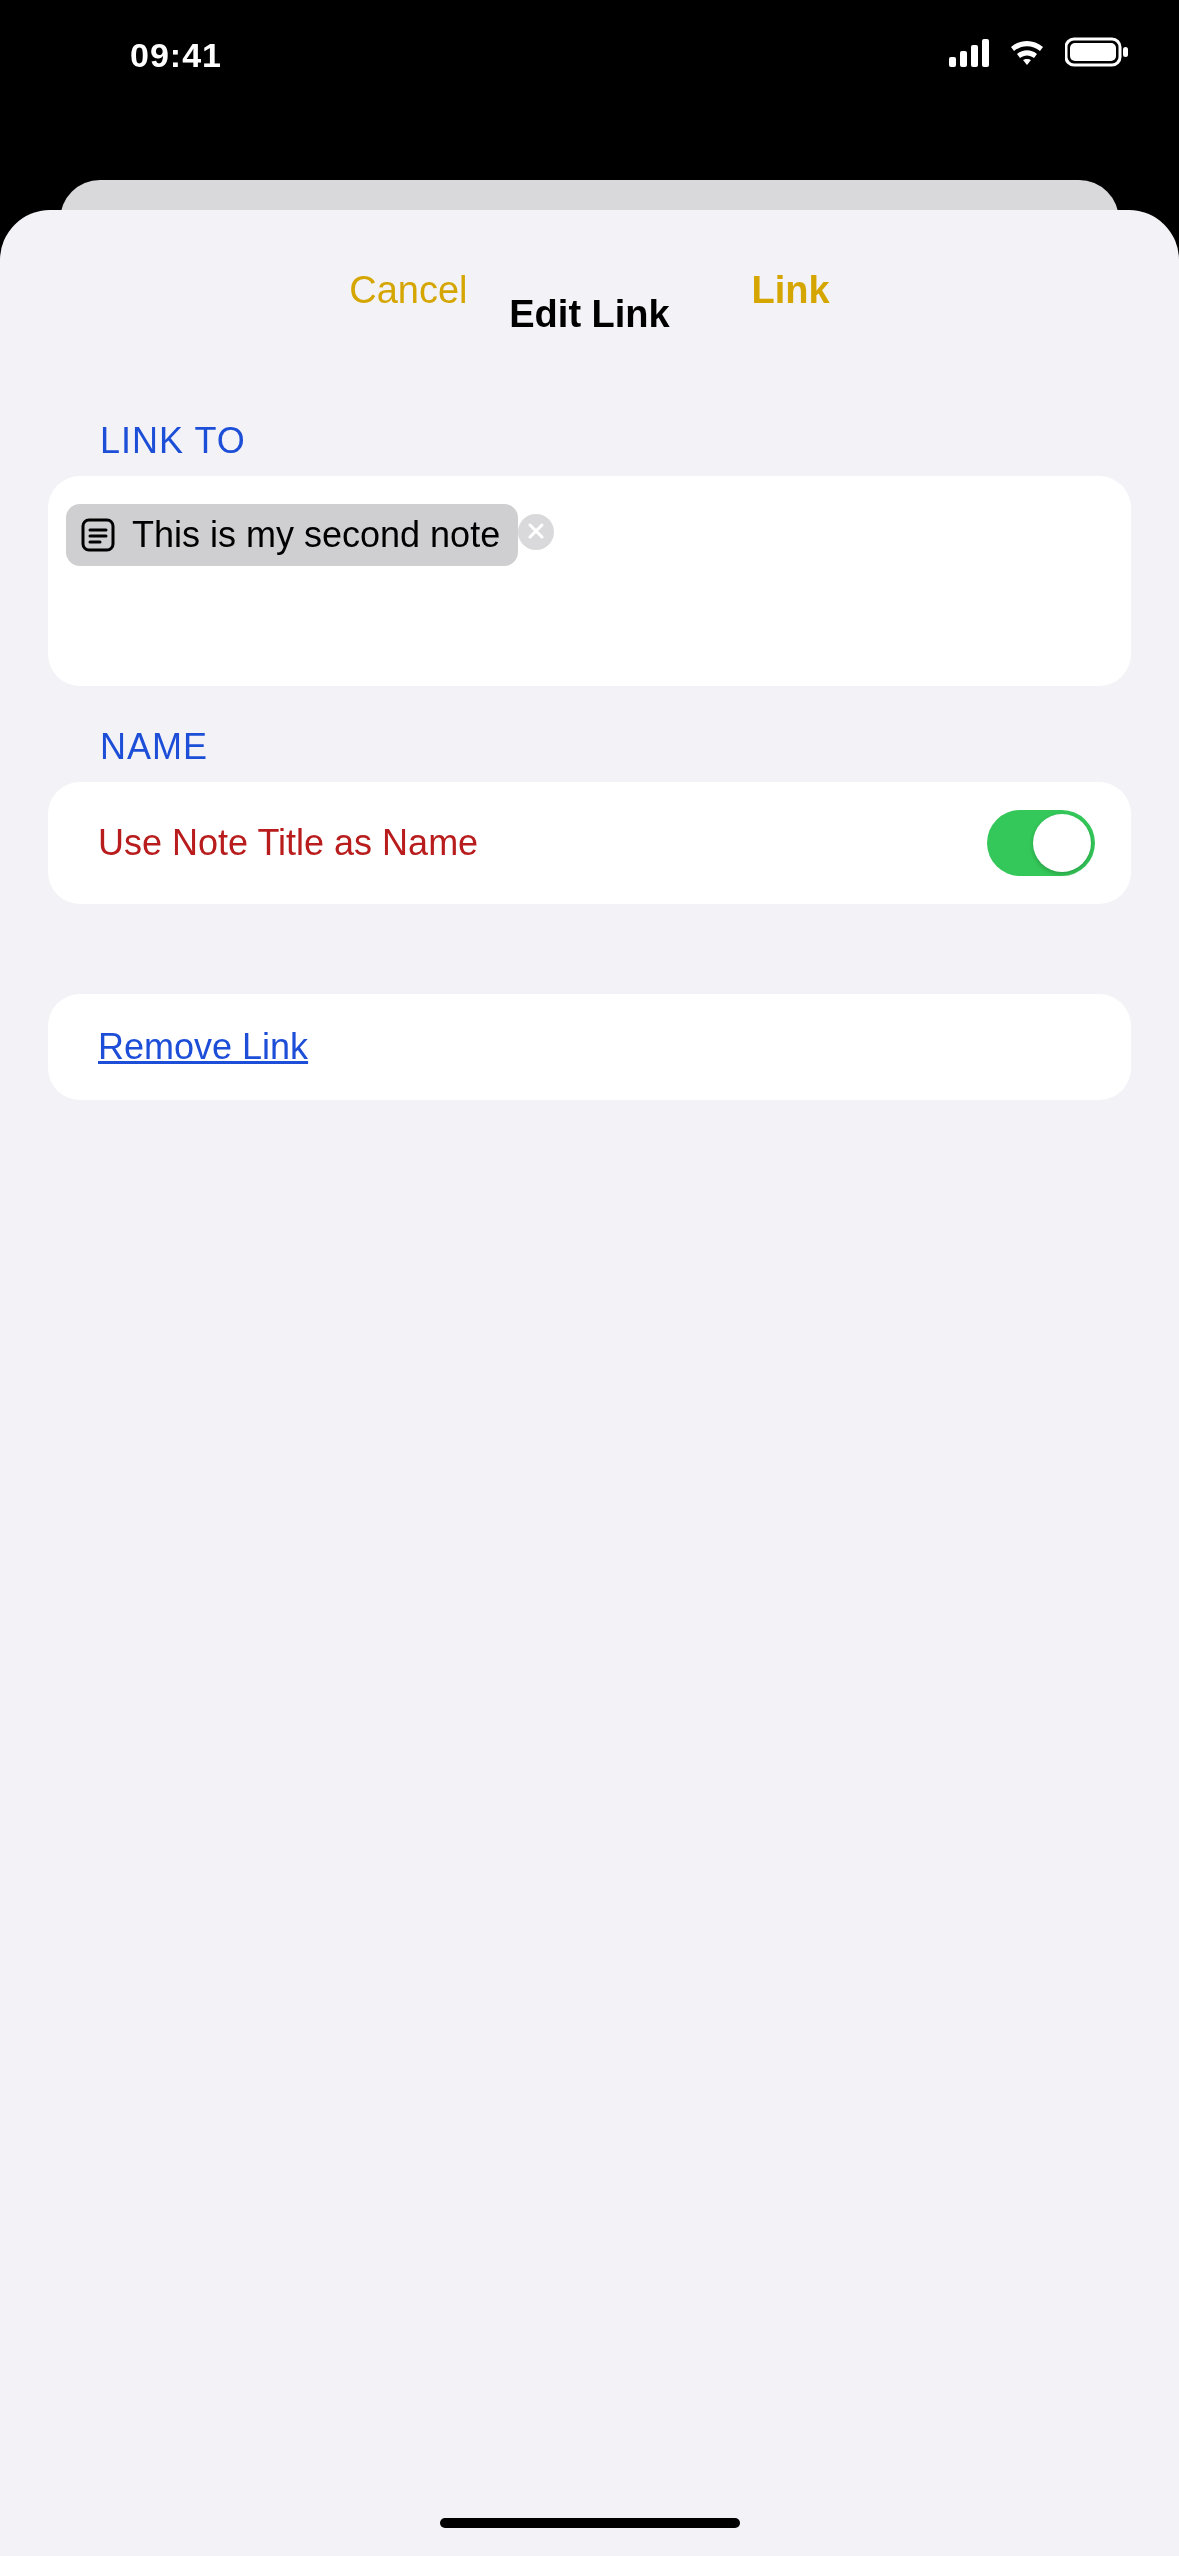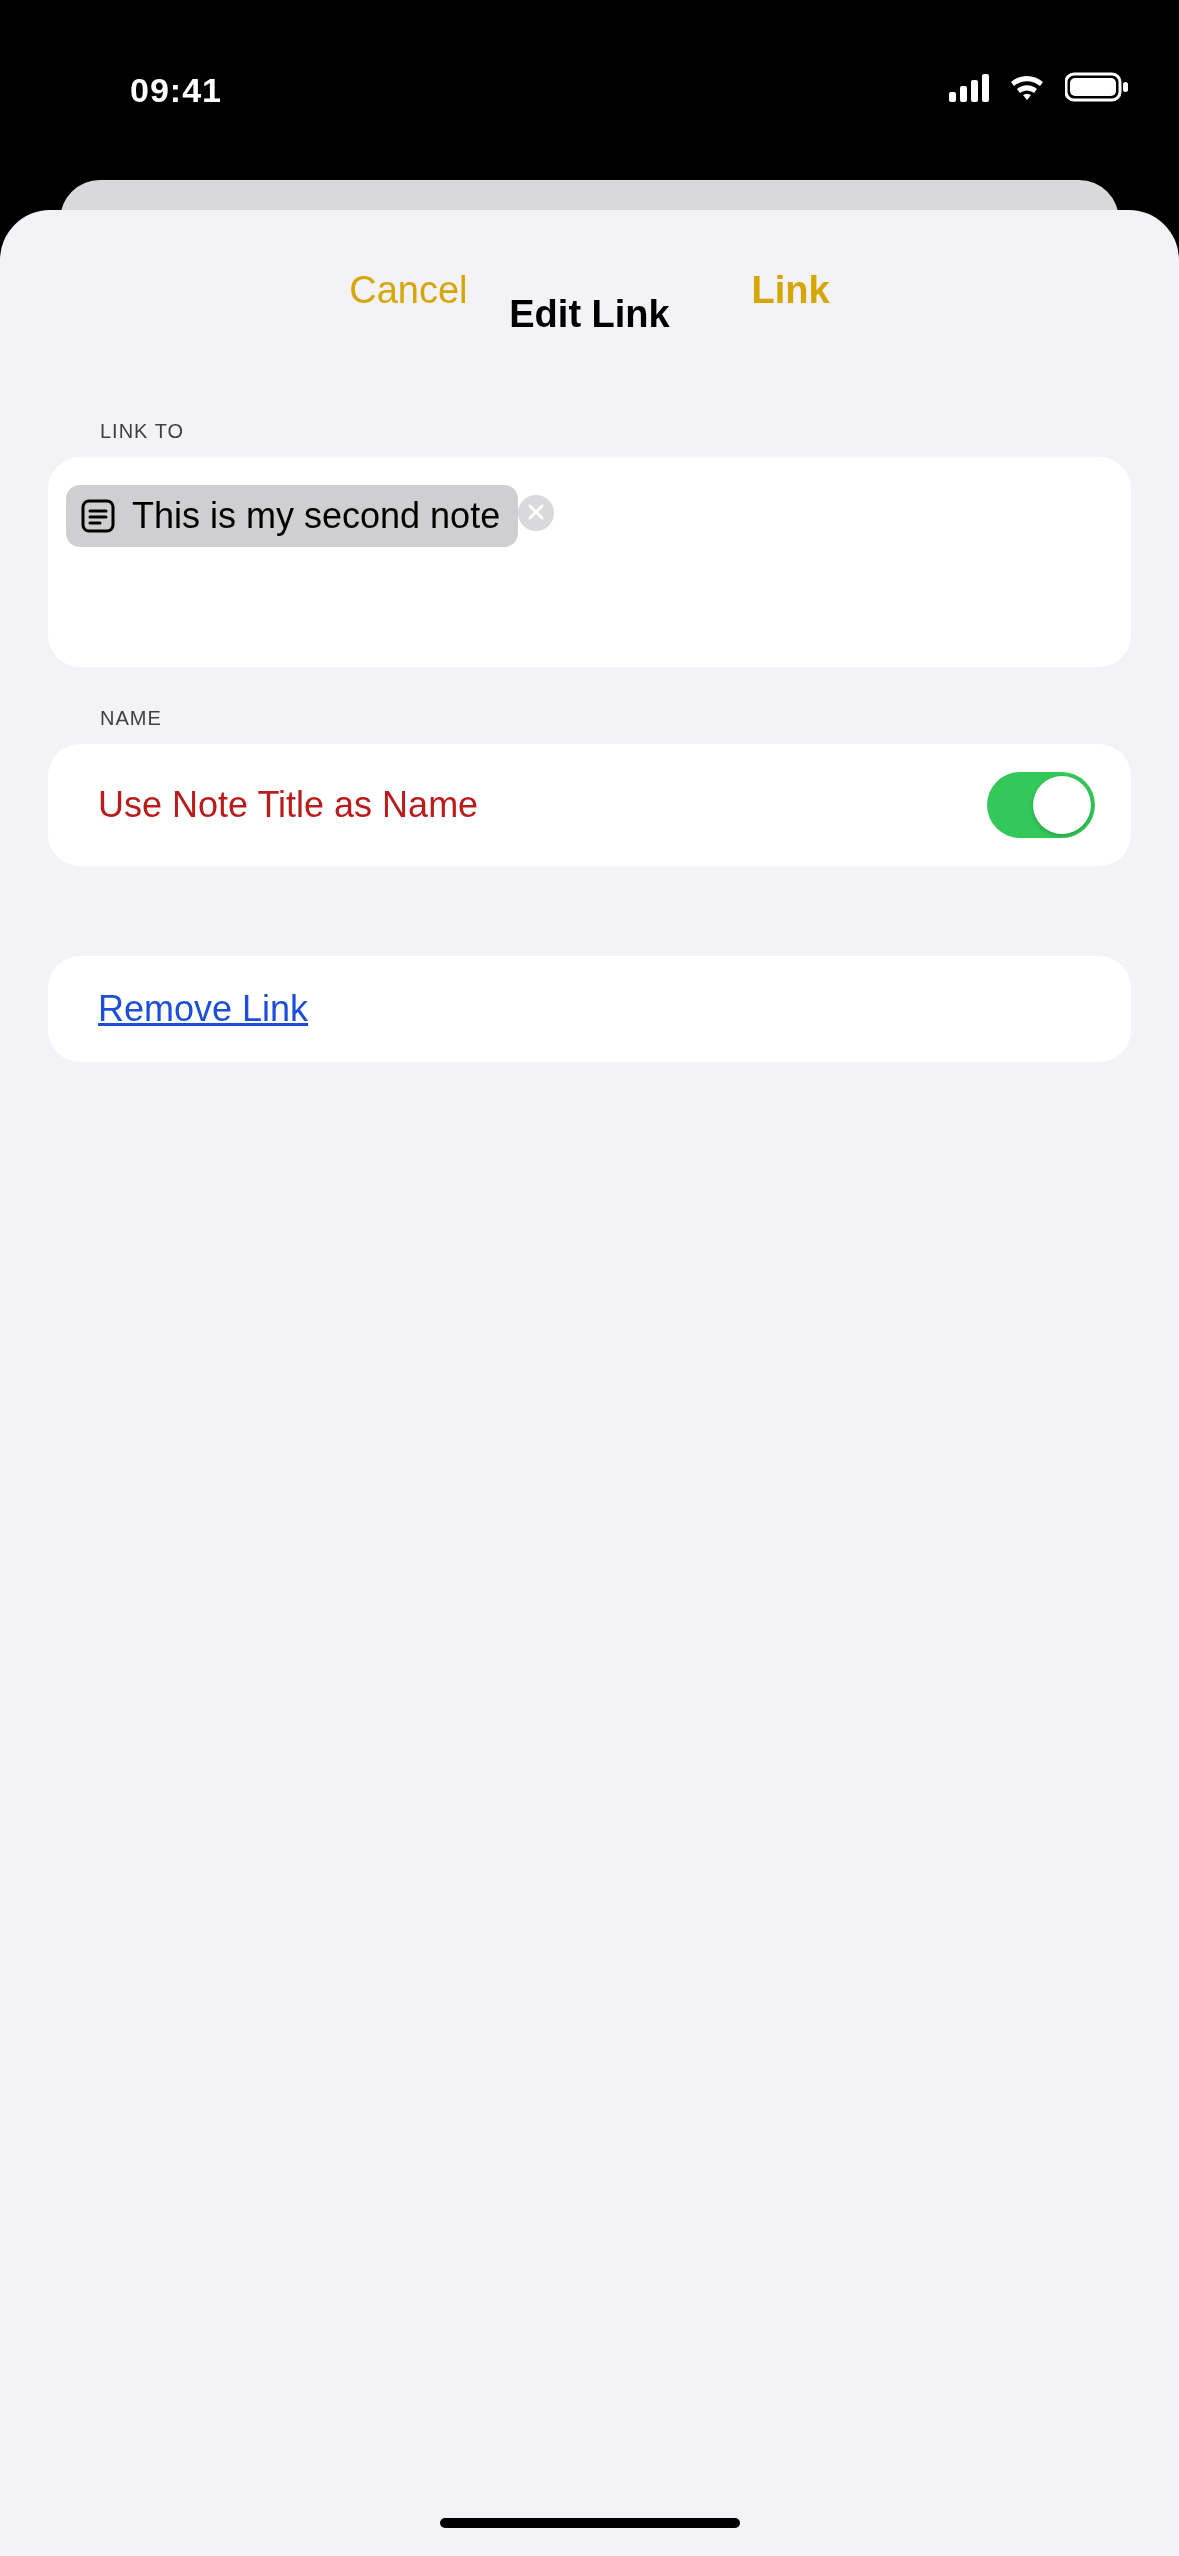--- a/index.html
+++ b/index.html
@@ -3,21 +3,21 @@
   <meta charset="utf-8">
   <style>
     * { margin: 0; padding: 0; box-sizing: border-box; }
     html, body { width: 1179px; height: 2556px; overflow: hidden; font-family: -apple-system, "SF Pro Text", "Helvetica Neue", Arial, sans-serif; }
     body { background: #000; position: relative; }
 
     
     .status-bar {
       height: 110px;
       display: flex;
-      align-items: flex-end;
+      align-items: center;
       justify-content: space-between;
       padding: 0 50px 0 130px;
       color: #fff;
       font-size: 34px;
       font-weight: 600;
     }
     .status-right { display: flex; align-items: center; gap: 18px; }
     .status-time { font-size: 34px; letter-spacing: 1px; }
 
     
@@ -56,22 +56,22 @@
     .modal-header .left, .modal-header .right {
       font-size: 38px;
       color: #D5A500;
       min-width: 160px;
     }
     .modal-header .right { text-align: right; font-weight: 600; }
     .modal-header .title { font-size: 38px; font-weight: 600; color: #000; margin-top: 48px; }
 
     
     .section-label {
-      font-size: 20px;
-      color: #404040;
+      font-size: 36px;
+      color: #1d4ed8;
       letter-spacing: 1px;
       padding: 0 100px;
       margin-top: 90px;
       margin-bottom: 14px;
     }
 
     
     .card {
       background: #fff;
       margin: 0 48px;

